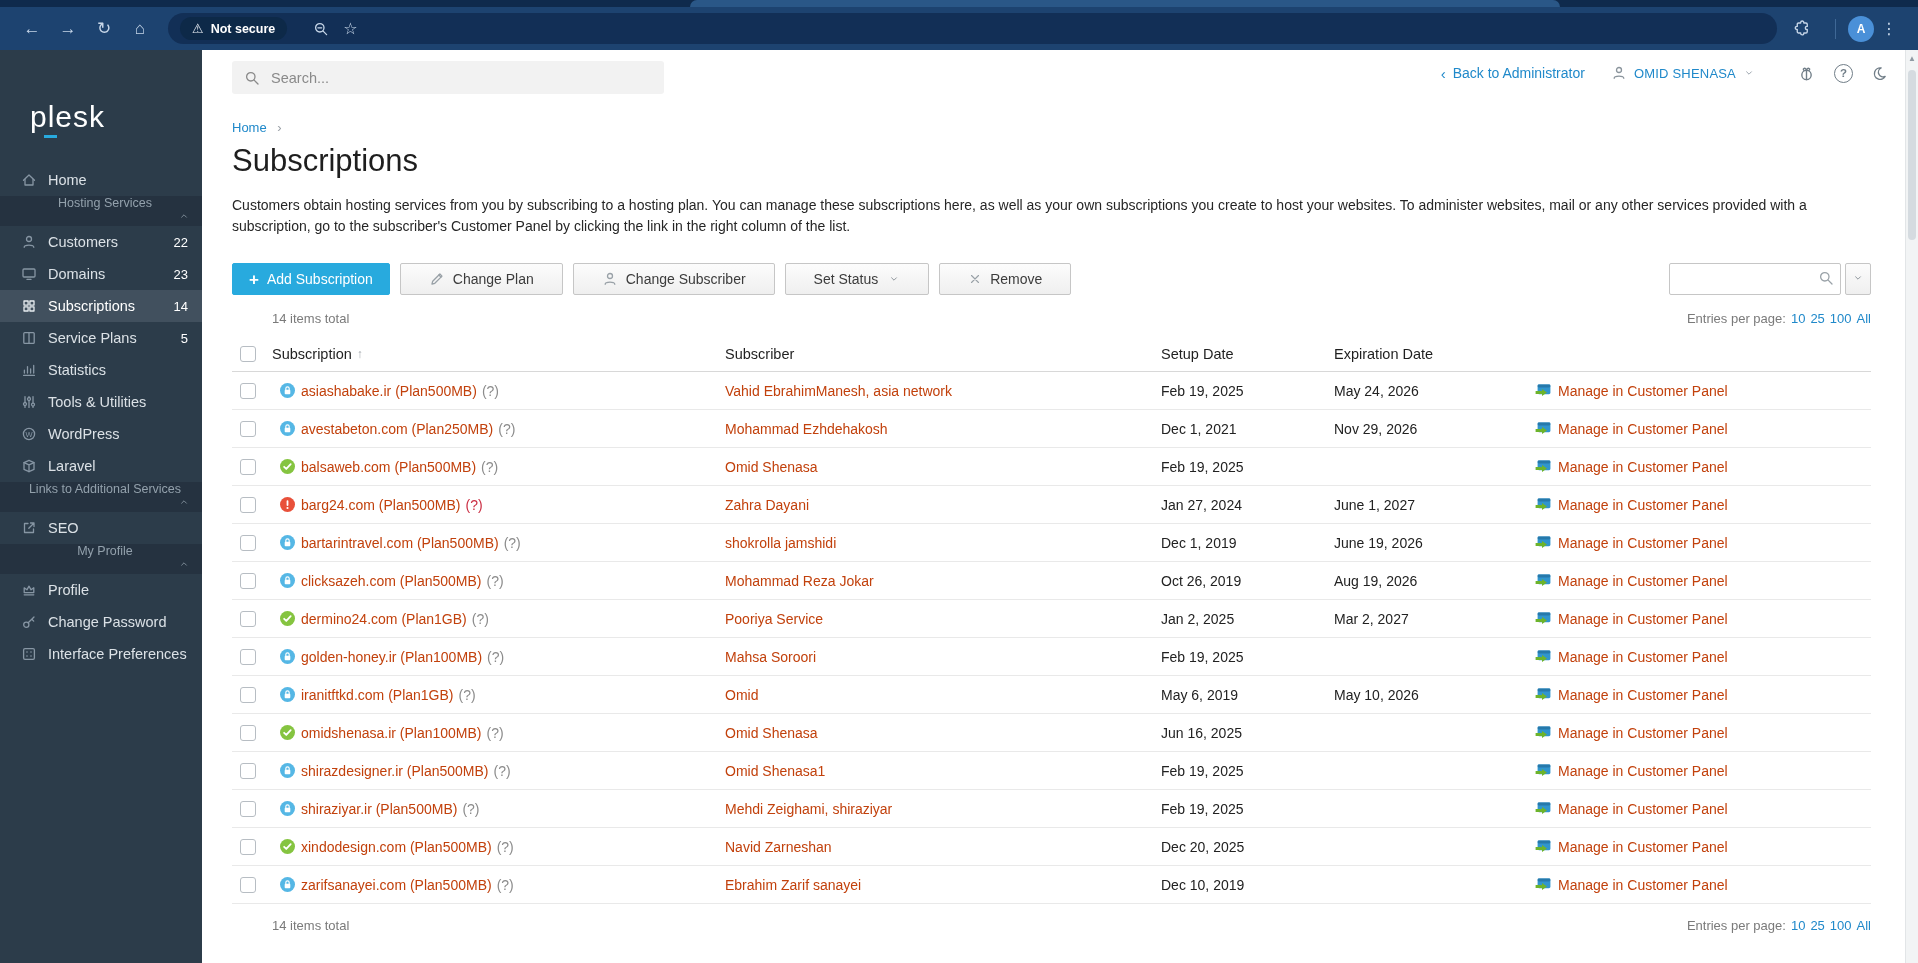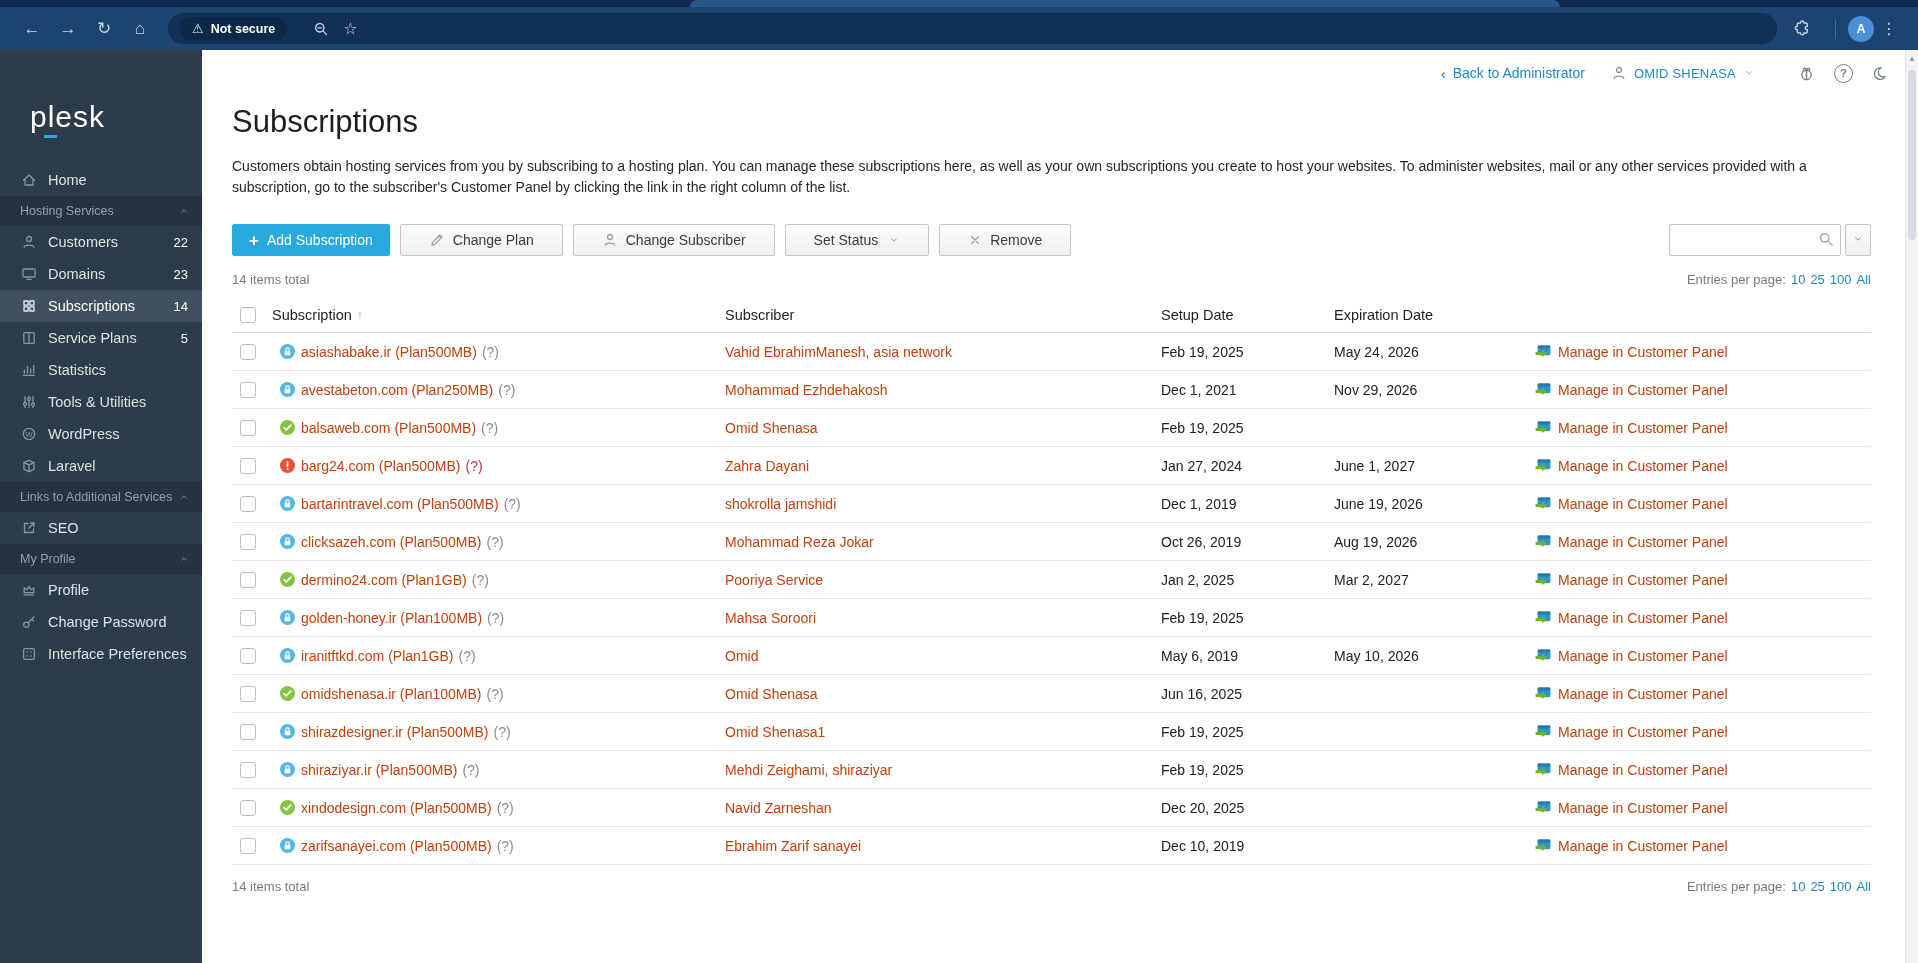--- a/index.html
+++ b/index.html
@@ -28,21 +28,21 @@
 
   
   .sidebar{position:absolute;left:0;top:50px;width:202px;height:913px;background:#2c3c4a;}
   .logo{position:relative;margin:50px 0 30px 30px;color:#fff;font-size:30px;letter-spacing:1px;cursor:pointer;width:110px;}
   .logo-bar{position:absolute;left:14px;bottom:-4px;width:13px;height:3px;background:#28aade;}
   .nav-item{height:32px;display:flex;align-items:center;padding-left:20px;cursor:pointer;color:#dbe1e6;font-size:14.5px;}
   .nav-item .ni{width:17px;height:17px;margin-right:11px;color:#8796a4;display:inline-flex;align-items:center;justify-content:center;flex:0 0 auto;}
   .nav-item.active{background:#41505e;color:#ffffff;}
   .nav-item.active .ni{color:#e8edf1;}
   .nav-count{margin-left:auto;margin-right:14px;color:#ffffff;font-size:13px;}
-  .nav-section{height:30px;display:flex;align-items:center;padding:0 12px 0 20px;background:#253240;color:#93a1ac;font-size:12.5px;cursor:pointer;}
+  .nav-section{height:30px;display:flex;align-items:center;padding:0 12px 0 20px;background:#253240;color:#93a1ac;font-size:12.5px;cursor:pointer;flex-direction:column;}
   .nav-section .chev{margin-left:auto;color:#7c8a96;display:inline-flex;}
   .collapse{position:absolute;left:202px;top:468px;width:11px;height:36px;background:#2c3c4a;border-radius:0 4px 4px 0;
     display:flex;align-items:center;justify-content:center;color:#aab4bd;cursor:pointer;}
 
   
   .main{position:absolute;left:202px;top:50px;width:1703px;height:913px;background:#fff;}
   .topbar{position:relative;height:46px;}
   .searchbox{position:absolute;left:30px;top:11px;width:432px;height:33px;background:#f2f2f2;border-radius:3px;
     display:flex;align-items:center;padding:0 12px;gap:9px;}
   .searchbox .sic{color:#8a8a8a;display:inline-flex;}
@@ -74,21 +74,21 @@
   .bcaret{color:#8c949a;display:inline-flex;margin-left:2px;}
   .filter{margin-left:auto;display:flex;align-items:center;}
   .fbox{position:relative;width:172px;height:32px;}
   .fbox input{width:100%;height:100%;border:1px solid #c6c6c6;border-radius:2px;padding:0 30px 0 8px;
     font:14px "Liberation Sans","DejaVu Sans",sans-serif;outline:none;color:#333;}
   .fsic{position:absolute;right:7px;top:7px;color:#9aa2a8;cursor:pointer;}
   .caretbtn{width:26px;padding:0;justify-content:center;margin-left:4px;color:#8c949a;}
 
   .metarow{display:flex;justify-content:space-between;align-items:center;margin:16px 0 0;font-size:13px;}
   .metarow.bottom{margin-top:14px;}
-  .muted{color:#7a7a7a;}
+  .muted{color:#7a7a7a;margin-left:40px;}
   .entries-opts a{color:#2089ca;margin-left:5px;}
 
   .thead,.trow{display:grid;grid-template-columns:40px 445px 436px 173px 201px 1fr;align-items:center;}
   .thead{height:36px;margin-top:10px;border-bottom:1px solid #d8d8d8;font-size:14.5px;color:#1f1f1f;}
   .hc{display:flex;align-items:center;padding-left:8px;}
   .thead .hc:first-of-type{padding-left:0;}
   .sort{color:#a3a8ad;font-size:12px;margin-left:5px;}
   .trow{height:38px;border-bottom:1px solid #e9e9e9;font-size:14px;color:#222;}
   .c-cb{padding-left:8px;display:flex;align-items:center;}
   .cb{width:16px;height:16px;border:1px solid #b7bdc3;border-radius:3px;background:#fff;display:inline-block;cursor:pointer;}
@@ -301,20 +301,29 @@
     </nav>
   <div class="collapse">
       <svg width="10" height="10" viewBox="0 0 16 16" fill="none" stroke="currentColor" stroke-width="1.3" stroke-linecap="round" stroke-linejoin="round">
         <path d="M9.6 4.8L6.4 8l3.2 3.2"></path>
       </svg>
     </div>
 </div>
 
 <div class="main">
   <div class="topbar">
+    <div class="searchbox">
+      <span class="sic">
+          <svg width="16" height="16" viewBox="0 0 16 16" fill="none" stroke="currentColor" stroke-width="1.3" stroke-linecap="round" stroke-linejoin="round">
+            <circle cx="6.8" cy="6.8" r="4.2"></circle>
+            <path d="M9.9 9.9L14 14"></path>
+          </svg>
+        </span>
+      <input placeholder="Search..." style="">
+    </div>
     <div class="topright">
       <a class="backlink">
         <span class="bl-ch">‹</span>
         <span>Back to Administrator</span>
       </a>
       <a class="usermenu">
         <span class="uic">
             <svg width="16" height="16" viewBox="0 0 16 16" fill="none" stroke="currentColor" stroke-width="1.3" stroke-linecap="round" stroke-linejoin="round">
               <circle cx="8" cy="5" r="2.5"></circle>
               <path d="M3.2 13.3c0-2.9 9.6-2.9 9.6 0"></path>
@@ -337,20 +346,24 @@
       <span class="tic qic">?</span>
       <span class="tic">
           <svg width="17" height="17" viewBox="0 0 16 16" fill="none" stroke="currentColor" stroke-width="1.3" stroke-linecap="round" stroke-linejoin="round">
             <path d="M12.4 10.8A5.4 5.4 0 1 1 8.6 2.8a4.4 4.4 0 0 0 3.8 8z"></path>
           </svg>
         </span>
     </div>
   </div>
 
   <div class="content">
+    <div class="breadcrumb">
+      <a>Home</a>
+      <span class="bsep">›</span>
+    </div>
     <h1>Subscriptions</h1>
     <p class="desc">Customers obtain hosting services from you by subscribing to a hosting plan. You can manage these subscriptions here, as well as your own subscriptions you create to host your websites. To administer websites, mail or any other services provided with a subscription, go to the subscriber's Customer Panel by clicking the link in the right column of the list.</p>
 
     <div class="toolbar">
       <button class="btn primary">
         <span class="plus">+</span>
         <span>Add Subscription</span>
       </button>
       <button class="btn">
         <span class="bic">

